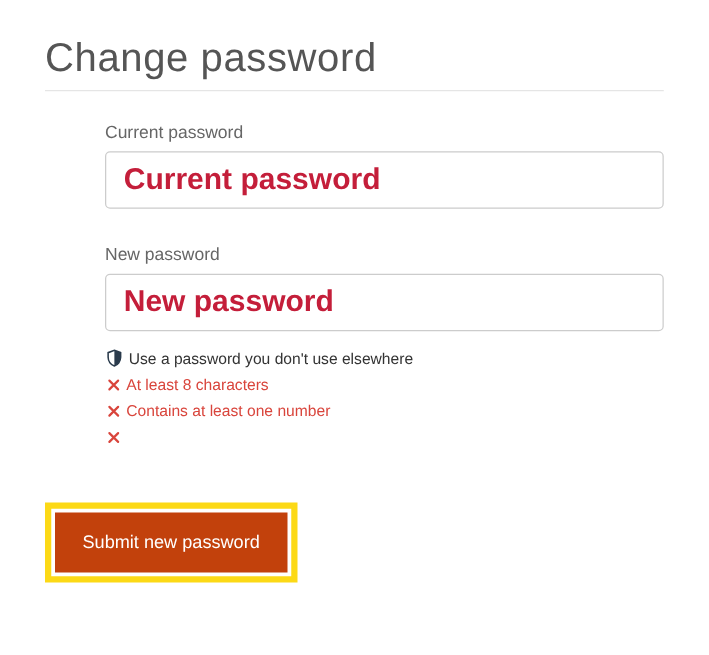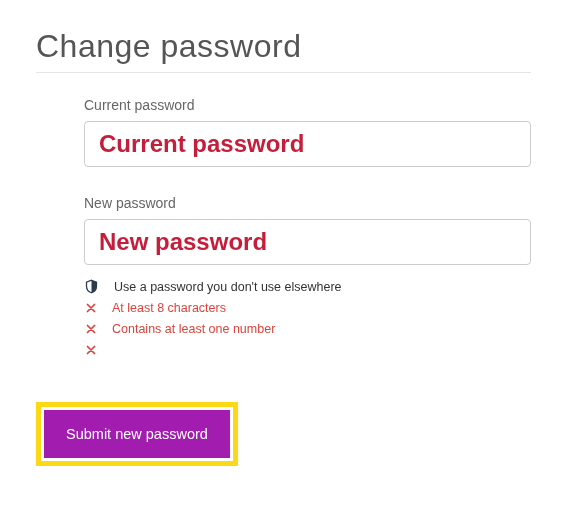--- a/index.html
+++ b/index.html
@@ -52,21 +52,21 @@
     }
     .validation-list {
       list-style: none;
       margin-top: 14px;
     }
     .validation-item {
       display: flex;
       align-items: center;
       font-size: 12.5px;
       margin-bottom: 7px;
-      gap: 15px;
+      gap: 4px;
     }
     .validation-item.info {
       color: #333;
     }
     .validation-item.fail {
       color: #d9453c;
     }
     .shield-icon svg {
       width: 15px;
       height: 15px;
@@ -85,21 +85,21 @@
       height: 12px;
       display: block;
     }
     .submit-wrapper {
       display: inline-block;
       border: 5px solid #fcd916;
       padding: 3px;
       margin-top: 18px;
     }
     .submit-button {
-      background: #a21caf;
+      background: #c2410c;
       color: #fff;
       border: none;
       padding: 16px 22px;
       font-size: 14.5px;
       font-weight: 400;
       cursor: pointer;
       font-family: inherit;
     }
   </style>
 </head>

